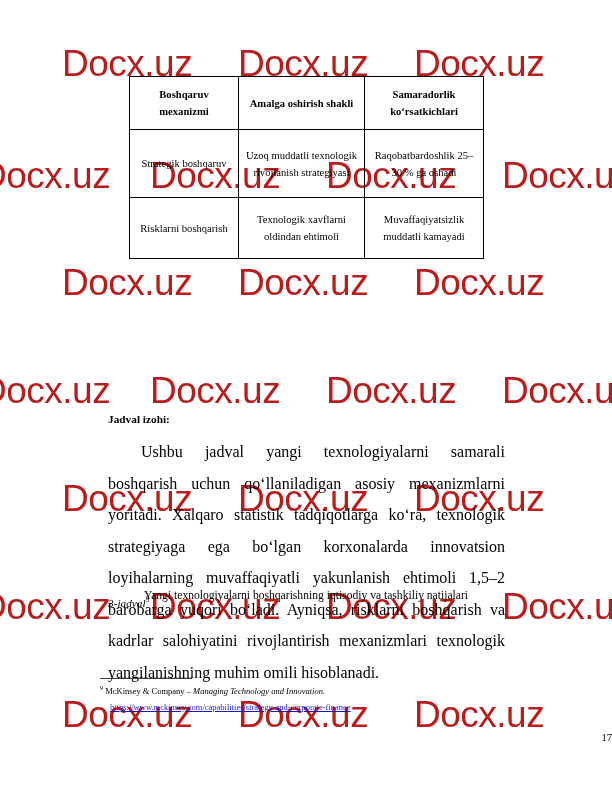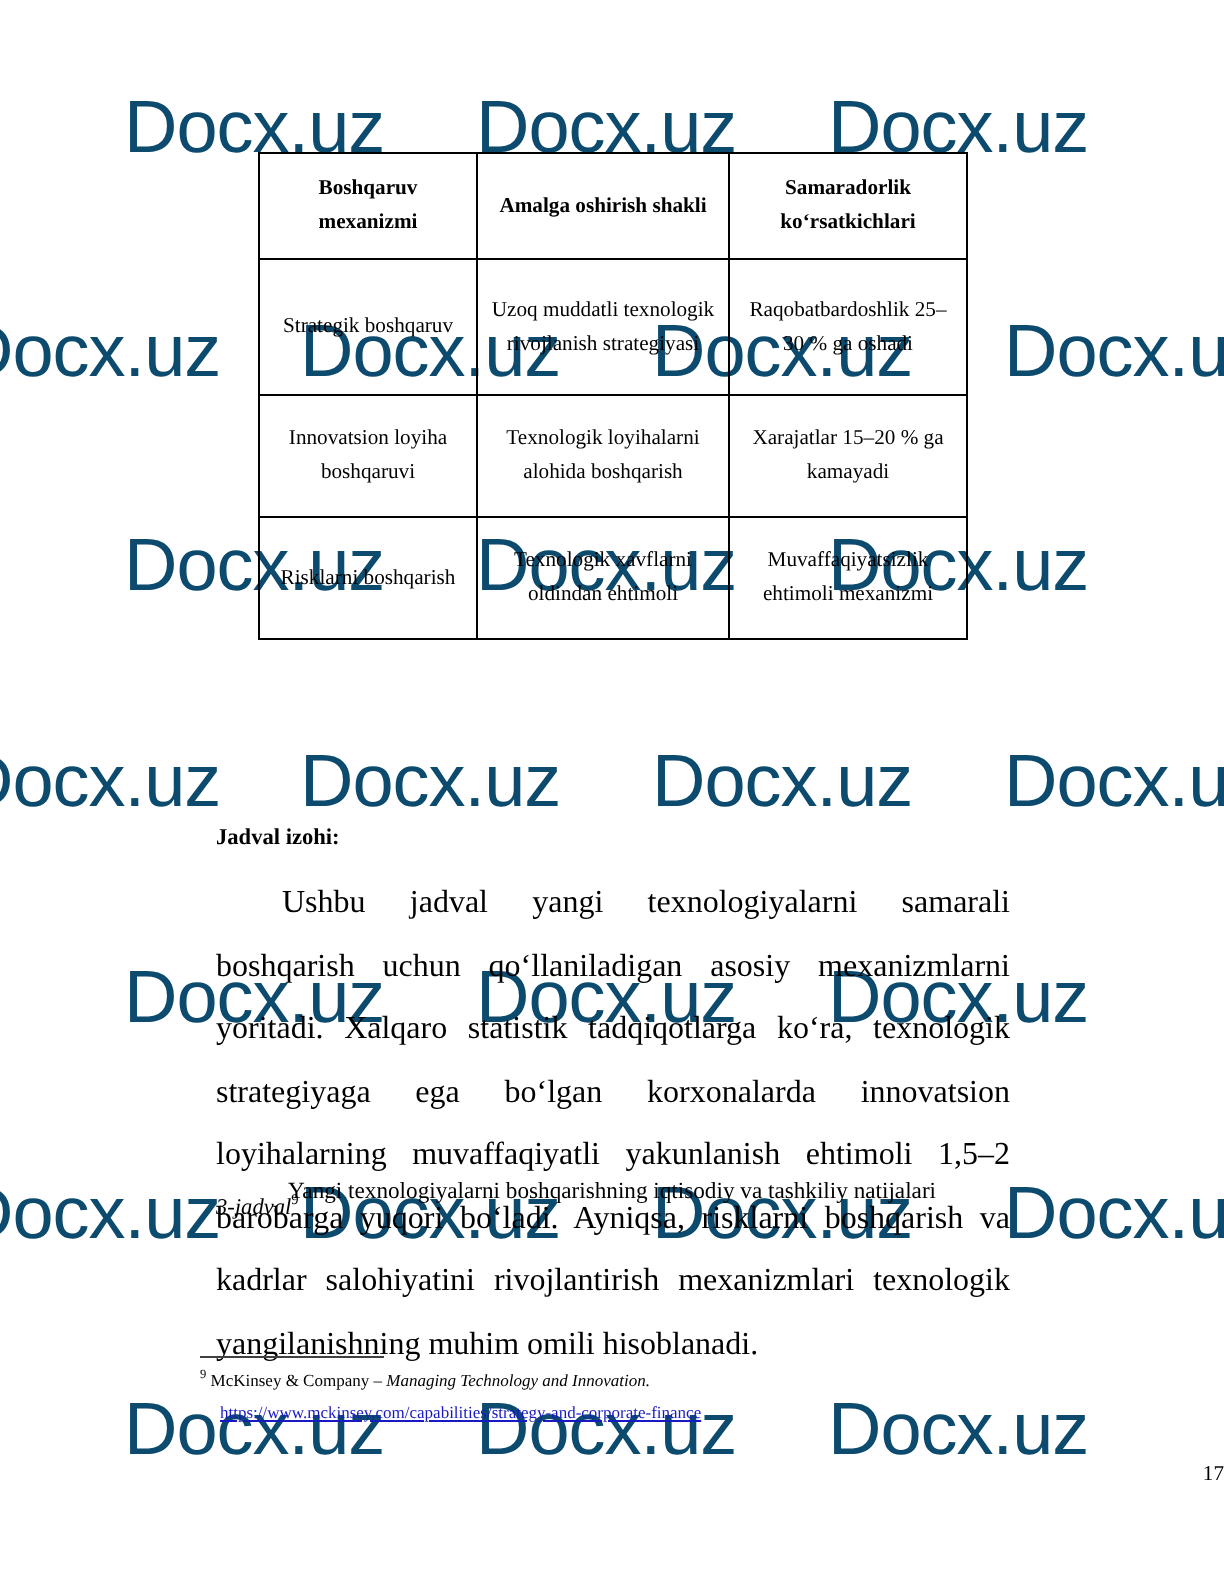--- a/index.html
+++ b/index.html
@@ -25,21 +25,21 @@
     height: 792px;
     pointer-events: none;
     z-index: 0;
     overflow: hidden;
   }
   .watermark-text {
     position: absolute;
     font-family: "Liberation Sans", "DejaVu Sans", sans-serif;
     font-size: 37px;
     font-weight: 400;
-    color: #0c4a6e;
+    color: #b91c1c;
     letter-spacing: -0.5px;
     white-space: nowrap;
     user-select: none;
   }
 
   
   #page {
     position: absolute;
     left: 0;
     top: 0;
@@ -227,30 +227,25 @@
           <span>ko‘rsatkichlari</span>
         </th>
       </tr>
 
       <tr class="row-body">
         <td>Strategik boshqaruv</td>
         <td>Uzoq muddatli texnologik rivojlanish strategiyasi</td>
         <td>Raqobatbardoshlik 25–30 % ga oshadi</td>
       </tr>
 
-      <tr class="row-body-tall">
-        <td>Innovatsion loyiha boshqaruvi</td>
-        <td>Texnologik loyihalarni alohida boshqarish</td>
-        <td>Xarajatlar 15–20 % ga kamayadi</td>
-      </tr>
 
       <tr class="row-body-tall">
         <td>Risklarni boshqarish</td>
         <td>Texnologik xavflarni oldindan ehtimoli</td>
-        <td>Muvaffaqiyatsizlik ehtimoli mexanizmi</td>
+        <td>Muvaffaqiyatsizlik muddatli kamayadi</td>
       </tr>
 
     </tbody>
   </table>
 
   <div class="section-label">Jadval izohi:</div>
 
   <div id="izoh-paragraph">Ushbu jadval yangi texnologiyalarni samarali boshqarish uchun qo‘llaniladigan asosiy mexanizmlarni yoritadi. Xalqaro statistik tadqiqotlarga ko‘ra, texnologik strategiyaga ega bo‘lgan korxonalarda innovatsion loyihalarning muvaffaqiyatli yakunlanish ehtimoli 1,5–2 barobarga yuqori bo‘ladi. Ayniqsa, risklarni boshqarish va kadrlar salohiyatini rivojlantirish mexanizmlari texnologik yangilanishning muhim omili hisoblanadi.</div>
 
   <div id="table-caption-number">

